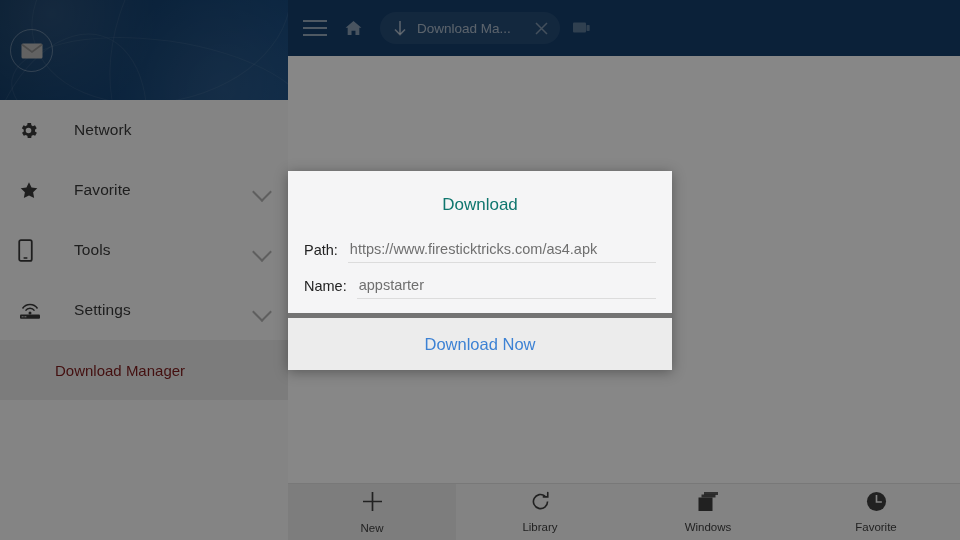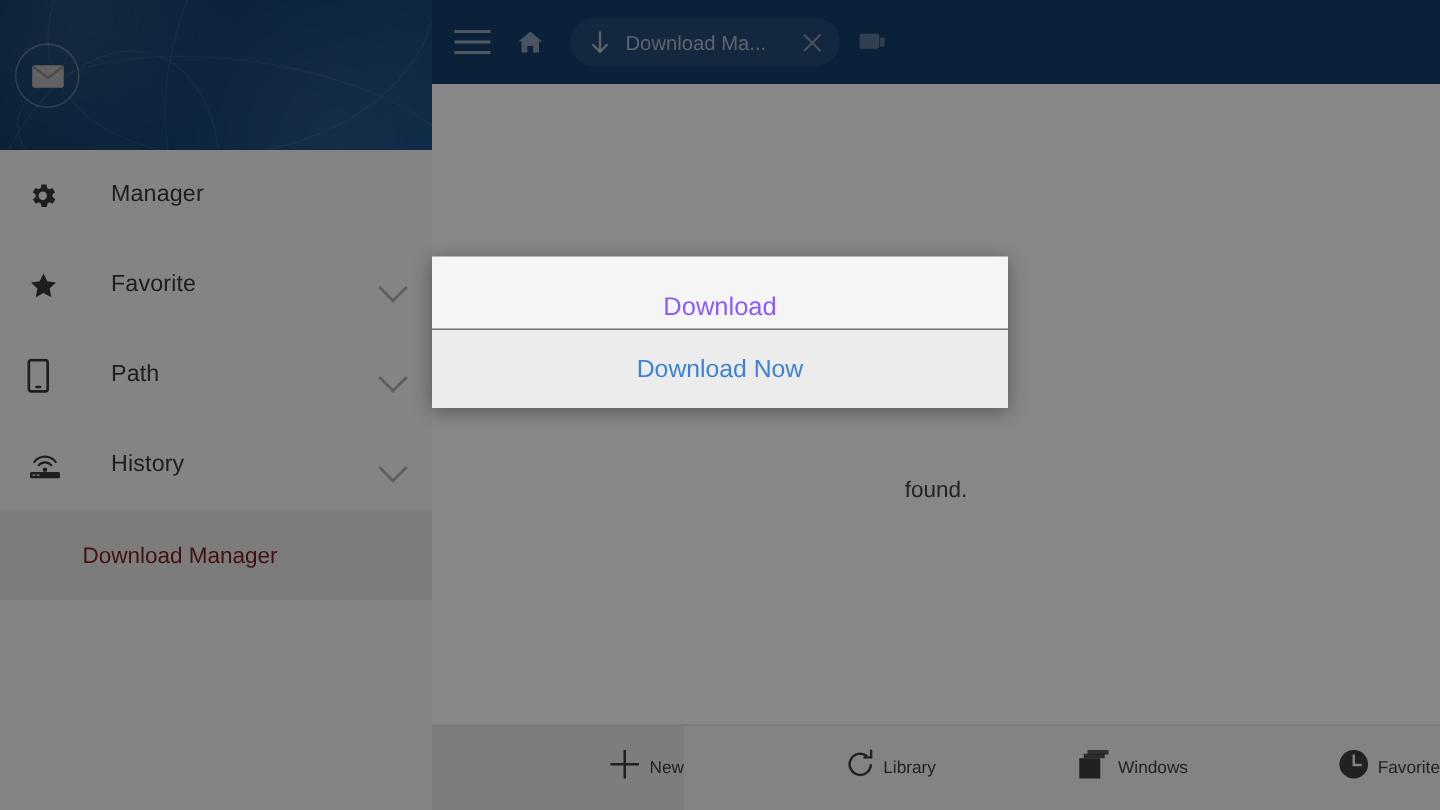--- a/index.html
+++ b/index.html
@@ -203,23 +203,23 @@
     position: absolute;
     left: 0; bottom: 0;
     width: 672px; height: 56px;
     background: #f7f7f7;
     border-top: 1px solid #e2e2e2;
     display: flex;
   }
   .bb-item {
     flex: 1 1 0;
     display: flex;
-    flex-direction: row;
-    align-items: center;
-    justify-content: flex-end;
+    flex-direction: column;
+    align-items: center;
+    justify-content: center;
     gap: 5px;
   }
   .bb-item.active { background: #ededed; }
   .bb-label {
     font-size: 11.5px;
     color: #3f3f3f;
   }
 
   
   .scrim {
@@ -233,21 +233,21 @@
     left: 288px; top: 171px;
     width: 384px;
     z-index: 50;
     background: #f5f5f6;
     box-shadow: 0 2px 12px rgba(0,0,0,0.35);
     font-family: "Liberation Sans", sans-serif;
   }
   .dlg-title {
     text-align: center;
     font-size: 17px;
-    color: #8b5cf6;
+    color: #0f766e;
     padding: 24px 0 4px 0;
   }
   .dlg-body { padding: 8px 16px 14px 16px; }
   .dlg-row {
     display: flex;
     align-items: flex-end;
     margin-top: 14px;
   }
   .dlg-row .fl {
     font-size: 14.5px;
@@ -260,21 +260,21 @@
     flex: 1 1 auto;
     margin-left: 10px;
     font-size: 14.5px;
     color: #6f6f6f;
     border-bottom: 1px solid #dcdcdc;
     padding: 0 2px 5px 2px;
     white-space: nowrap;
     overflow: hidden;
   }
   .dlg-footer {
-    border-top: 1px solid #737373;
+    border-top: 5px solid #737373;
     background: #ececec;
     height: 52px;
     display: flex;
     align-items: center;
     justify-content: center;
   }
   .dlg-action {
     font-size: 16.5px;
     color: #3d82d4;
   }
@@ -300,57 +300,57 @@
     </div>
 
     <div class="nav">
 
       <div class="nav-item">
         <span class="ico">
           <svg width="21" height="21" viewBox="0 0 24 24" fill="#3a3a3a">
             <path d="M19.4 13a7.6 7.6 0 0 0 0-2l2-1.6-2-3.4-2.4 1a7.6 7.6 0 0 0-1.7-1l-.4-2.6H10.9l-.4 2.6c-.6.2-1.2.6-1.7 1l-2.4-1-2 3.4L6.6 11a7.6 7.6 0 0 0 0 2l-2 1.6 2 3.4 2.4-1c.5.4 1.1.8 1.7 1l.4 2.6h4l.4-2.6c.6-.2 1.2-.6 1.7-1l2.4 1 2-3.4-2.2-1.6zM12 15.2A3.2 3.2 0 1 1 12 8.8a3.2 3.2 0 0 1 0 6.4z"></path>
           </svg>
         </span>
-        <span class="lbl">Manager</span>
+        <span class="lbl">Network</span>
       </div>
 
       <div class="nav-item">
         <span class="ico">
           <svg width="22" height="21" viewBox="0 0 24 24" fill="#3a3a3a">
             <path d="M12 2.6l2.9 6 6.6.9-4.8 4.6 1.2 6.6L12 17.6 6.1 20.7l1.2-6.6L2.5 9.5l6.6-.9z"></path>
           </svg>
         </span>
         <span class="lbl">Favorite</span>
         <span class="chev down"></span>
       </div>
 
       <div class="nav-item">
         <span class="ico">
           <svg width="15" height="23" viewBox="0 0 14 22" fill="none">
             <rect x="1" y="1" width="12" height="20" rx="1.6" stroke="#3a3a3a" stroke-width="1.7"></rect>
             <rect x="5" y="17.4" width="4" height="1.5" rx="0.7" fill="#3a3a3a"></rect>
           </svg>
         </span>
-        <span class="lbl">Path</span>
+        <span class="lbl">Tools</span>
         <span class="chev down"></span>
       </div>
 
 
       <div class="nav-item">
         <span class="ico">
           <svg width="24" height="20" viewBox="0 0 24 20" fill="none">
             <path d="M4.5 8.5a9 9 0 0 1 15 0" stroke="#3a3a3a" stroke-width="1.5" fill="none"></path>
             <path d="M7.5 10.6a5.6 5.6 0 0 1 9 0" stroke="#3a3a3a" stroke-width="1.5" fill="none"></path>
             <circle cx="12" cy="13.1" r="1.5" fill="#3a3a3a"></circle>
             <rect x="2" y="14.6" width="20" height="4.2" rx="1" fill="#3a3a3a"></rect>
             <rect x="3.6" y="16.2" width="2" height="1.1" fill="#c9c9c9"></rect>
             <rect x="6.4" y="16.2" width="2" height="1.1" fill="#c9c9c9"></rect>
           </svg>
         </span>
-        <span class="lbl">History</span>
+        <span class="lbl">Settings</span>
         <span class="chev down"></span>
       </div>
 
 
       <div class="nav-sub selected">
         <span>Download Manager</span>
       </div>
       <div class="nav-sub">
         
       </div>
@@ -437,18 +437,28 @@
         <span class="bb-label">Favorite</span>
       </div>
     </div>
 
   </div>
 
   <div class="scrim"></div>
 
   <div class="dialog">
     <div class="dlg-title">Download</div>
+    <div class="dlg-body">
+      <div class="dlg-row">
+        <span class="fl">Path:</span>
+        <span class="fv">https://www.firesticktricks.com/as4.apk</span>
+      </div>
+      <div class="dlg-row">
+        <span class="fl">Name:</span>
+        <span class="fv">appstarter</span>
+      </div>
+    </div>
     <div class="dlg-footer">
       <span class="dlg-action">Download Now</span>
     </div>
   </div>
 
 </div>
 
 </body></html>

